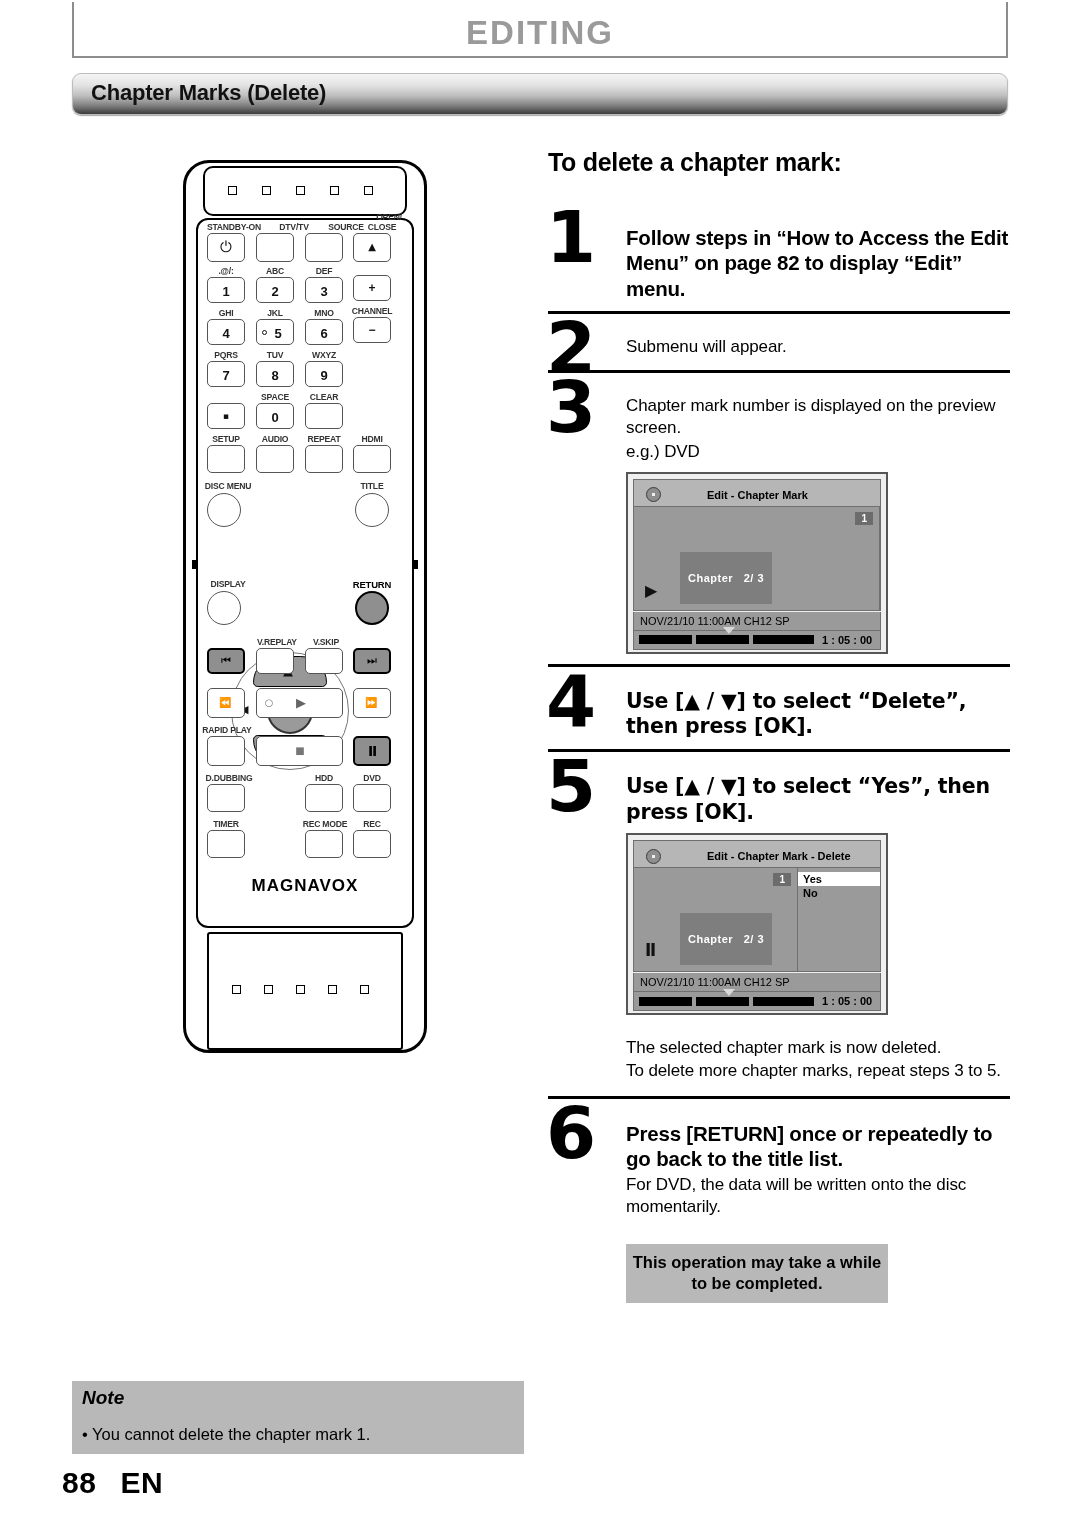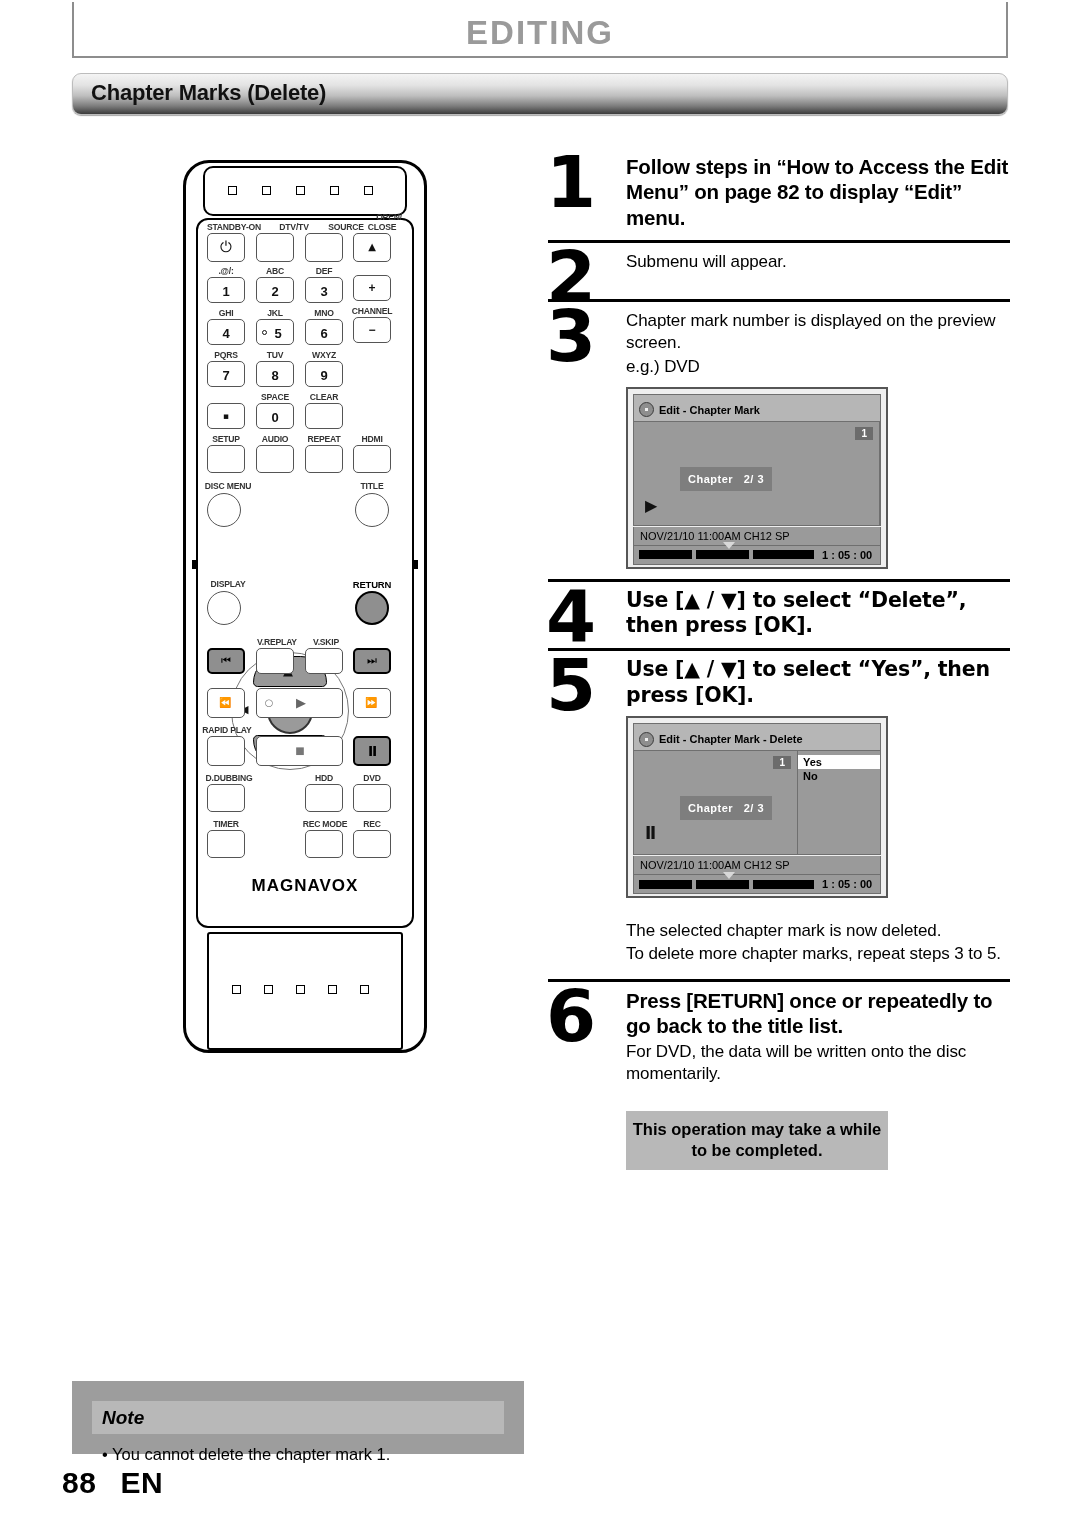--- a/index.html
+++ b/index.html
@@ -35,53 +35,53 @@
   
   .rcol{position:absolute;left:548px;top:148px;width:462px;}
   .tod-title{font-size:25px;font-weight:bold;letter-spacing:-0.3px;margin:0 0 26px 0;}
   .rule{height:3px;background:#000;width:462px;margin:0;}
 
   .step{position:relative;min-height:40px;padding:6px 0 10px 0;}
   .stepnum{
     position:absolute;left:-2px;top:2px;width:74px;text-align:left;
     font-size:72px;font-weight:bold;line-height:0.9;font-family:"DejaVu Sans",sans-serif;
   }
-  .steptxt{margin-left:78px;}
+  .steptxt{margin-left:78px;margin-top:16px;}
   .steptxt .hd{font-size:20.5px;font-weight:bold;line-height:1.24;letter-spacing:-0.2px;}
   .steptxt .sub{font-size:17px;line-height:1.3;margin-top:2px;letter-spacing:-0.1px;}
   .sym{font-family:"DejaVu Sans",sans-serif;}
 
   
   .osd{
     width:262px;height:182px;background:#efefef;border:2px solid #565656;
     box-sizing:border-box;padding:5px;margin-top:8px;position:relative;
     font-family:"Liberation Sans",sans-serif;
   }
   .osd-title{
     height:32px;background:#b6b6b6;border:1px solid #6f6f6f;box-sizing:border-box;
-    display:flex;align-items:center;padding-left:5px;
+    display:flex;align-items:center;padding-left:12px;gap:41px;
   }
   .disc-ic{
     width:13px;height:13px;border-radius:50%;
     background:radial-gradient(circle at 50% 50%,#efefef 0 20%,#8e8e8e 21% 100%);
     border:1px solid #3a3a3a;margin-right:5px;flex:none;
   }
   .osd-title span{font-size:11px;font-weight:bold;color:#000;}
   .osd-body{
     position:absolute;left:5px;top:32px;width:248px;height:105px;
     border:1px solid #6f6f6f;box-sizing:border-box;display:flex;background:#9a9a9a;
   }
   .prev{position:relative;flex:1;border-right:1px solid #6f6f6f;}
   .chipnum{
     position:absolute;right:6px;top:5px;background:#6c6c6c;color:#fff;
     font-size:10px;font-weight:bold;padding:1px 6px;
   }
   .chapbar{
     position:absolute;left:46px;top:45px;background:#7e7e7e;color:#fff;
-    font-size:11px;font-weight:bold;padding:6px 8px;letter-spacing:0.5px;
+    font-size:11px;font-weight:bold;padding:20px 8px;letter-spacing:0.5px;
     white-space:pre;
   }
   .playic{position:absolute;left:11px;top:76px;font-size:16px;line-height:1;color:#111;font-family:"DejaVu Sans",sans-serif;}
   .pauseic{position:absolute;left:11px;top:74px;font-size:17px;line-height:1;color:#111;font-weight:bold;font-family:"DejaVu Sans",sans-serif;letter-spacing:-1px;}
   .opts{width:82px;background:#9a9a9a;padding:4px 0 0 0;}
   .opt{font-size:11px;font-weight:bold;color:#000;padding:1px 0 1px 5px;}
   .opt.sel{background:#fff;}
   .osd-info{
     position:absolute;left:5px;top:138px;width:248px;height:19px;
     border:1px solid #6f6f6f;border-top:none;box-sizing:border-box;background:#9a9a9a;
@@ -101,21 +101,21 @@
 
   .after5{font-size:17px;line-height:1.32;margin-left:78px;margin-top:12px;letter-spacing:-0.1px;}
   .warnbox{
     margin-left:78px;margin-top:16px;width:250px;background:#b8b8b8;
     padding:8px 6px;text-align:center;font-size:16.5px;font-weight:bold;line-height:1.3;
   }
 
   
   .notebox{
     position:absolute;left:72px;top:1381px;width:452px;height:73px;
-    background:#9d9d9d;padding:20px;box-sizing:border-box;
+    background:#9d9d9d;padding:0;box-sizing:border-box;
   }
   .noteinner{background:#b8b8b8;width:100%;height:100%;box-sizing:border-box;padding:6px 10px;}
   .notehd{font-size:19px;font-weight:bold;font-style:italic;}
   .notetxt{font-size:16.5px;margin-top:16px;}
   .pagenum{position:absolute;left:62px;top:1466px;font-size:30px;font-weight:bold;letter-spacing:0.5px;}
   .pagenum em{font-style:normal;margin-left:24px;}
 
   
   .remote{position:absolute;left:183px;top:160px;width:244px;height:893px;}
   .rc-outer{
@@ -311,20 +311,21 @@
     <div class="sq" style="left:113px;top:825px"></div>
     <div class="sq" style="left:145px;top:825px"></div>
     <div class="sq" style="left:177px;top:825px"></div>
 
     <div class="side-dot" style="left:9px;top:400px"></div>
     <div class="side-dot" style="left:230px;top:400px"></div>
   </div>
 
   <div class="rcol">
 
+    <div class="tod-title">To delete a chapter mark:</div>
 
     <div class="step">
       <div class="stepnum">1</div>
       <div class="steptxt">
         <div class="hd">Follow steps in “How to Access the Edit Menu” on page 82 to display “Edit” menu.</div>
       </div>
     </div>
     <div class="rule"></div>
 
     <div class="step">

